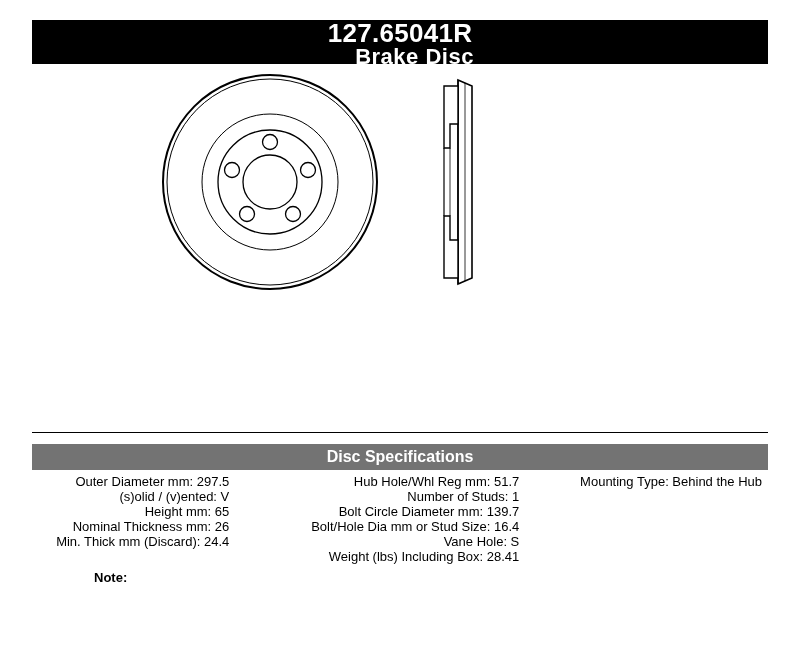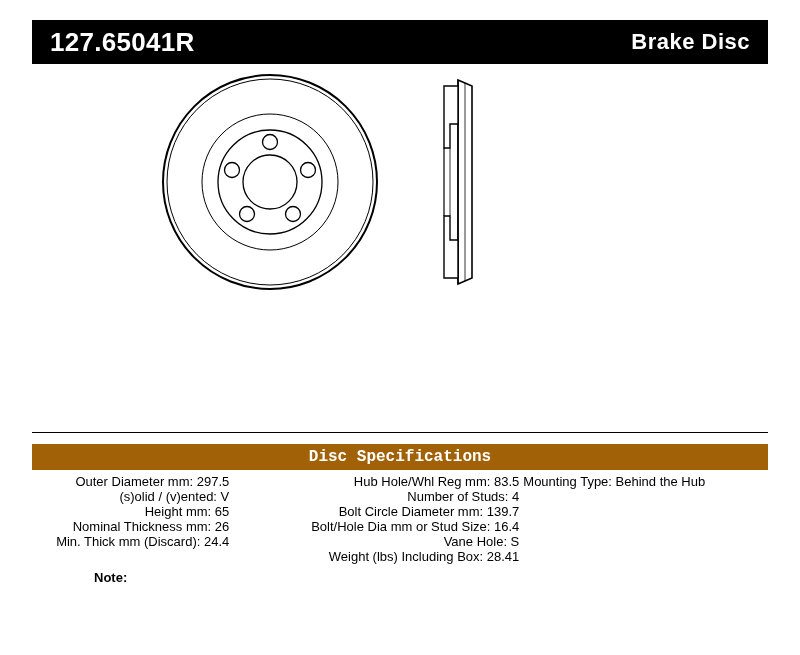--- a/index.html
+++ b/index.html
@@ -22,20 +22,21 @@
     left: 32px;
     top: 20px;
     width: 736px;
     height: 44px;
     background: #000000;
     display: flex;
     align-items: center;
     justify-content: space-between;
     box-sizing: border-box;
     padding: 0 18px;
+    flex-direction: column;
   }
   .part-number {
     color: #ffffff;
     font-size: 26px;
     font-weight: bold;
     letter-spacing: 0.3px;
     line-height: 1;
   }
   .product-type {
     color: #ffffff;
@@ -68,25 +69,24 @@
     background: #000000;
   }
 
   
   .spec-title-bar {
     position: absolute;
     left: 32px;
     top: 444px;
     width: 736px;
     height: 26px;
-    background: #a16207;
+    background: #737373;
     display: flex;
     align-items: center;
     justify-content: center;
-    font-family: Liberation Mono, monospace;
   }
   .spec-title {
     color: #ffffff;
     font-size: 16px;
     font-weight: bold;
     line-height: 1;
   }
 
   .spec-columns {
     position: absolute;
@@ -106,20 +106,21 @@
     text-align: right;
     padding-right: 4px;
   }
   .spec-col.middle {
     width: 290px;
     text-align: right;
     padding-right: 4px;
   }
   .spec-col.right {
     width: 242px;
+    text-align: right;
     padding-right: 6px;
   }
   .spec-line {
     white-space: nowrap;
   }
 
   
   .note-row {
     position: absolute;
     left: 32px;
@@ -185,22 +186,22 @@
 
 <div class="spec-columns">
   <div class="spec-col left">
     <div class="spec-line">Outer Diameter mm: 297.5</div>
     <div class="spec-line">(s)olid / (v)ented: V</div>
     <div class="spec-line">Height mm: 65</div>
     <div class="spec-line">Nominal Thickness mm: 26</div>
     <div class="spec-line">Min. Thick mm (Discard): 24.4</div>
   </div>
   <div class="spec-col middle">
-    <div class="spec-line">Hub Hole/Whl Reg mm: 83.5</div>
-    <div class="spec-line">Number of Studs: 4</div>
+    <div class="spec-line">Hub Hole/Whl Reg mm: 51.7</div>
+    <div class="spec-line">Number of Studs: 1</div>
     <div class="spec-line">Bolt Circle Diameter mm: 139.7</div>
     <div class="spec-line">Bolt/Hole Dia mm or Stud Size: 16.4</div>
     <div class="spec-line">Vane Hole: S</div>
     <div class="spec-line">Weight (lbs) Including Box: 28.41</div>
   </div>
   <div class="spec-col right">
     <div class="spec-line">Mounting Type: Behind the Hub</div>
   </div>
 </div>
 

